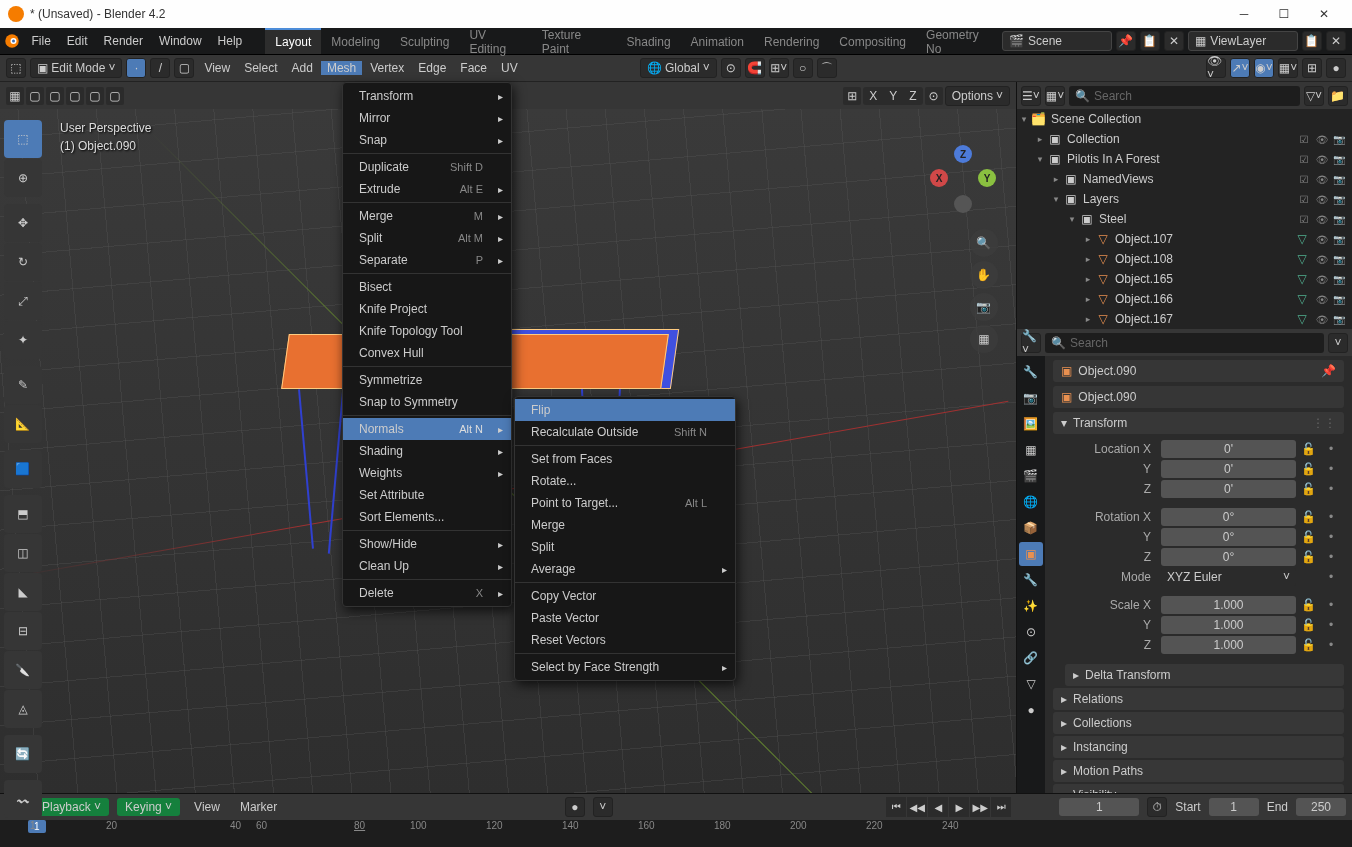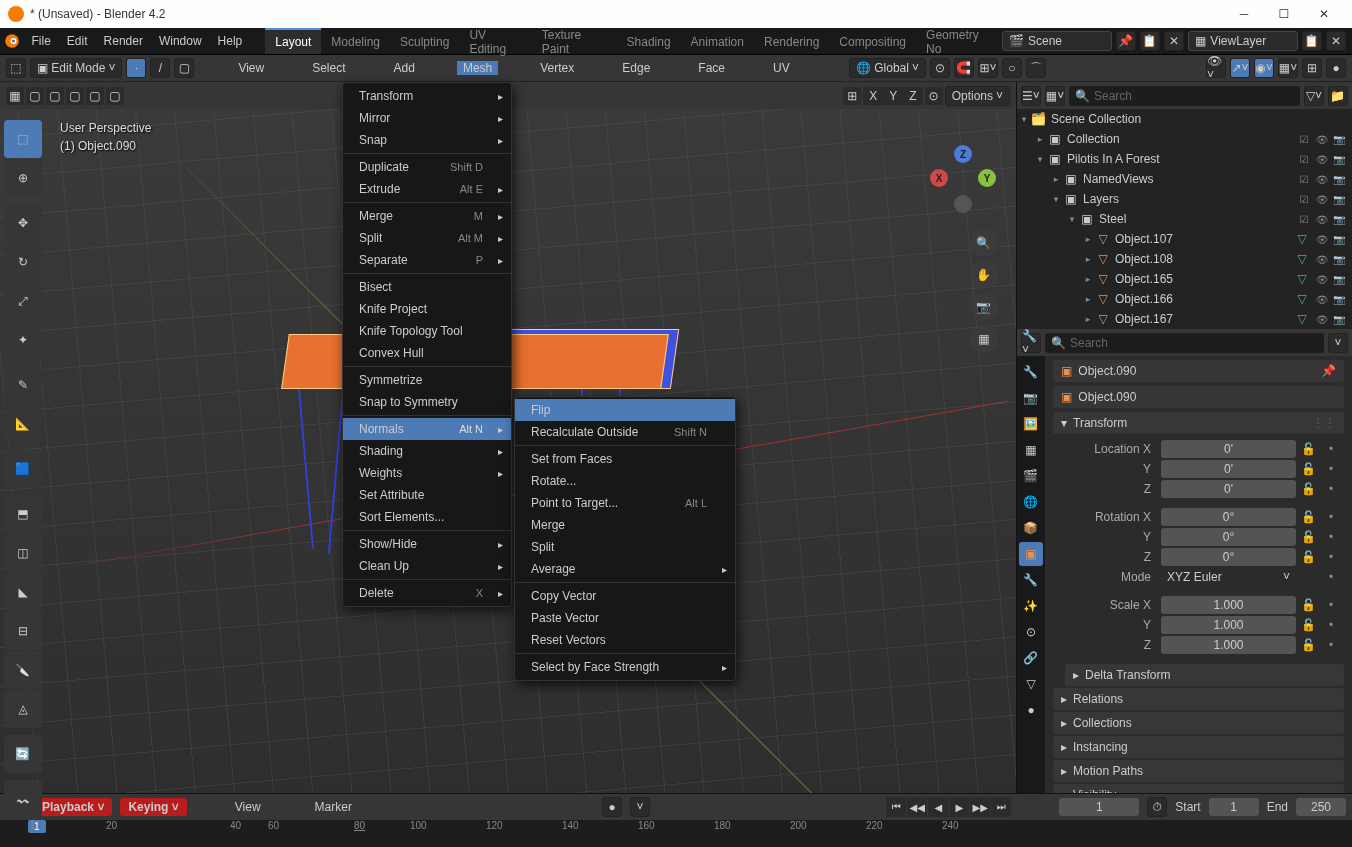--- a/index.html
+++ b/index.html
@@ -20,21 +20,21 @@
 .workspace-tab { padding: 0 10px; display: flex; align-items: center; cursor: pointer; color: #888; border-top: 2px solid transparent; }
 .workspace-tab.active { background: #2d2d2d; color: #fff; border-top: 2px solid #4d8dd9; }
 .scene-controls { display: flex; align-items: center; gap: 4px; margin-left: auto; padding-right: 6px; }
 .scene-field { background: #2b2b2b; border: 1px solid #444; border-radius: 3px; padding: 2px 6px; display: flex; align-items: center; gap: 4px; height: 20px; }
 
 
 .header-bar { height: 27px; background: #363636; display: flex; align-items: center; gap: 4px; padding: 0 6px; border-bottom: 1px solid #222; }
 .hdr-btn { background: #2b2b2b; border: 1px solid #222; border-radius: 3px; padding: 2px 6px; display: flex; align-items: center; gap: 3px; height: 20px; cursor: pointer; }
 .hdr-icon { width: 20px; height: 20px; background: #2b2b2b; border: 1px solid #222; border-radius: 3px; display: flex; align-items: center; justify-content: center; cursor: pointer; }
 .hdr-icon.active { background: #4d7bb6; }
-.hdr-text { padding: 0 6px; cursor: pointer; margin-left: 34px; }
+.hdr-text { padding: 0 6px; cursor: pointer; }
 
 
 .main { display: flex; height: 711px; }
 .viewport-area { flex: 1; position: relative; background: #393939; }
 .right-panel { width: 336px; background: #2b2b2b; display: flex; flex-direction: column; border-left: 1px solid #111; }
 
 
 .tool-header { position: absolute; top: 0; left: 0; right: 0; height: 27px; background: #363636; display: flex; align-items: center; padding: 0 6px; gap: 2px; }
 .tool-header .icon-btn { width: 18px; height: 18px; background: #2b2b2b; border-radius: 2px; display: flex; align-items: center; justify-content: center; }
 
@@ -119,21 +119,21 @@
 .prop-panel-hdr { background: #373737; padding: 4px 8px; border-radius: 3px; display: flex; align-items: center; gap: 6px; cursor: pointer; }
 .prop-panel-body { padding: 6px 4px; }
 .prop-row { display: flex; align-items: center; margin-bottom: 2px; gap: 4px; }
 .prop-label { width: 100px; text-align: right; padding-right: 6px; color: #aaa; }
 .prop-field { flex: 1; background: #545454; border-radius: 3px; padding: 2px 6px; text-align: center; position: relative; }
 .prop-lock { width: 18px; text-align: center; color: #888; }
 
 
 .timeline { height: 54px; background: #2b2b2b; border-top: 1px solid #111; }
 .timeline-hdr { height: 26px; background: #363636; display: flex; align-items: center; padding: 0 6px; gap: 8px; }
-.tl-field { background: #b91c1c; border-radius: 3px; padding: 2px 8px; font-weight: bold; }
+.tl-field { background: #15803d; border-radius: 3px; padding: 2px 8px; }
 .playback-ctrls { display: flex; gap: 1px; margin-left: auto; margin-right: 40px; }
 .pb-btn { width: 20px; height: 20px; background: #2b2b2b; display: flex; align-items: center; justify-content: center; font-size: 10px; }
 .frame-field { background: #545454; border-radius: 3px; padding: 2px 20px; width: 80px; text-align: center; }
 .timeline-track { height: 28px; background: #1d1d1d; position: relative; display: flex; align-items: flex-start; }
 .tl-marker { position: absolute; top: 0; font-size: 10px; color: #888; }
 .tl-current { position: absolute; left: 28px; top: 0; background: #4d7bb6; color: #fff; padding: 1px 6px; border-radius: 2px; font-size: 10px; }
 </style>
 </head>
 <body>
 
@@ -605,21 +605,21 @@
     <div class="frame-field" style="width:50px;padding:2px 10px">1</div>
     <span>End</span>
     <div class="frame-field" style="width:50px;padding:2px 10px">250</div>
   </div>
   <div class="timeline-track">
     <div class="tl-current">1</div>
     <div id="tl-marks">
         <div class="tl-marker" style="left: 30px;">1</div>
         <div class="tl-marker" style="left: 106px;">20</div>
         <div class="tl-marker" style="left: 182px; margin-left: 48px;">40</div>
-        <div class="tl-marker" style="left: 268px;">60</div>
+        <div class="tl-marker" style="left: 256px;">60</div>
         <div class="tl-marker" style="left: 354px; text-decoration: underline;">80</div>
         <div class="tl-marker" style="left: 410px;">100</div>
         <div class="tl-marker" style="left: 486px;">120</div>
         <div class="tl-marker" style="left: 562px;">140</div>
         <div class="tl-marker" style="left: 638px;">160</div>
         <div class="tl-marker" style="left: 714px;">180</div>
         <div class="tl-marker" style="left: 790px;">200</div>
         <div class="tl-marker" style="left: 866px;">220</div>
         <div class="tl-marker" style="left: 942px;">240</div>
       </div>

